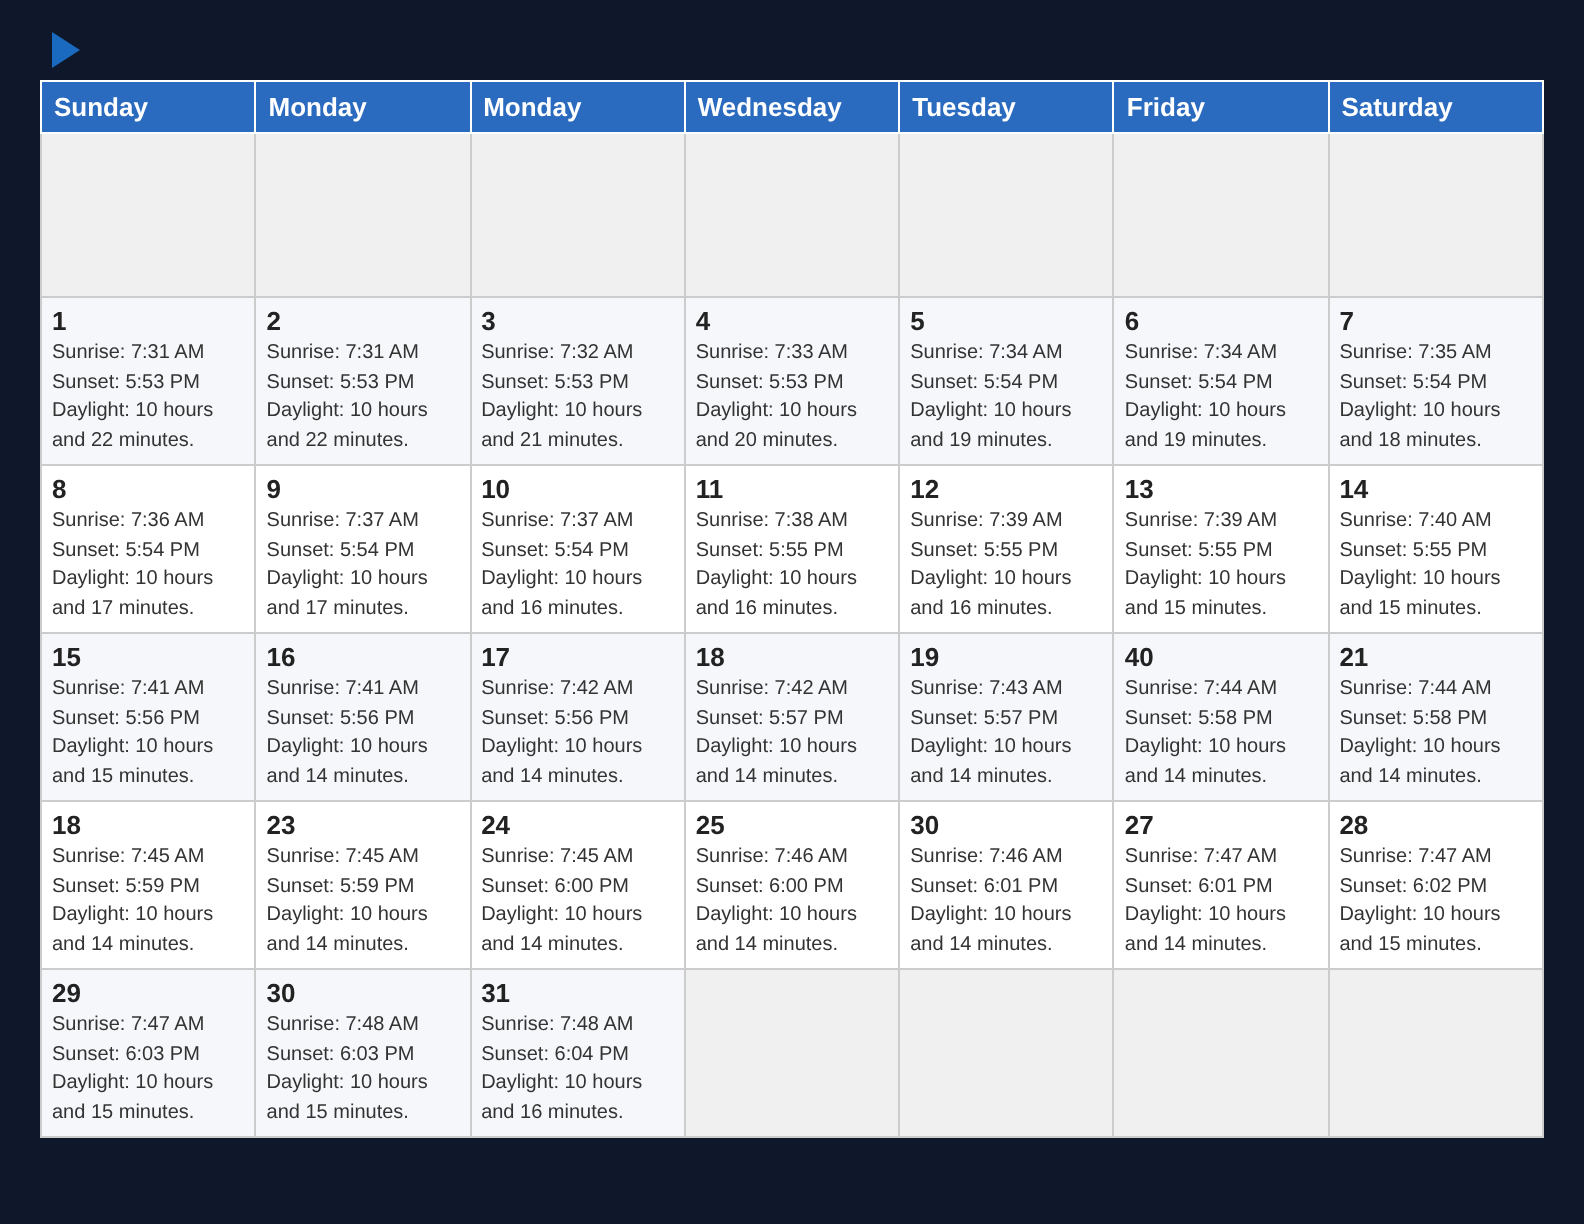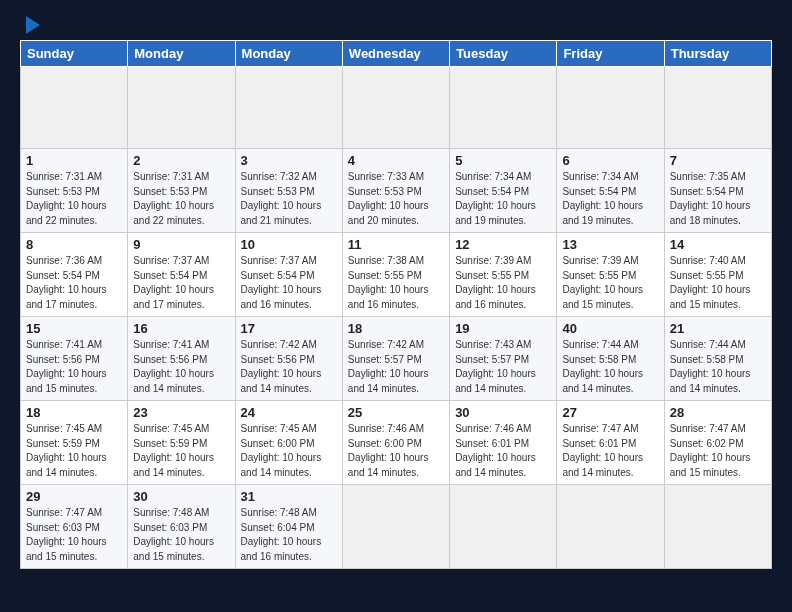--- a/index.html
+++ b/index.html
@@ -127,21 +127,21 @@
 
   <table class="calendar">
     <thead>
       <tr>
       <th>Sunday</th>
           <th>Monday</th>
           <th>Monday</th>
           <th>Wednesday</th>
           <th>Tuesday</th>
           <th>Friday</th>
-          <th>Thursday</th>
+          <th>Saturday</th>
         </tr>
     </thead>
     <tbody id="calendar-body">
     <tr>
           <td class="empty-cell"></td>
           <td class="empty-cell"></td>
           <td class="empty-cell"></td>
           <td class="empty-cell"></td>
           <td class="empty-cell"></td>
           <td class="empty-cell"></td>

